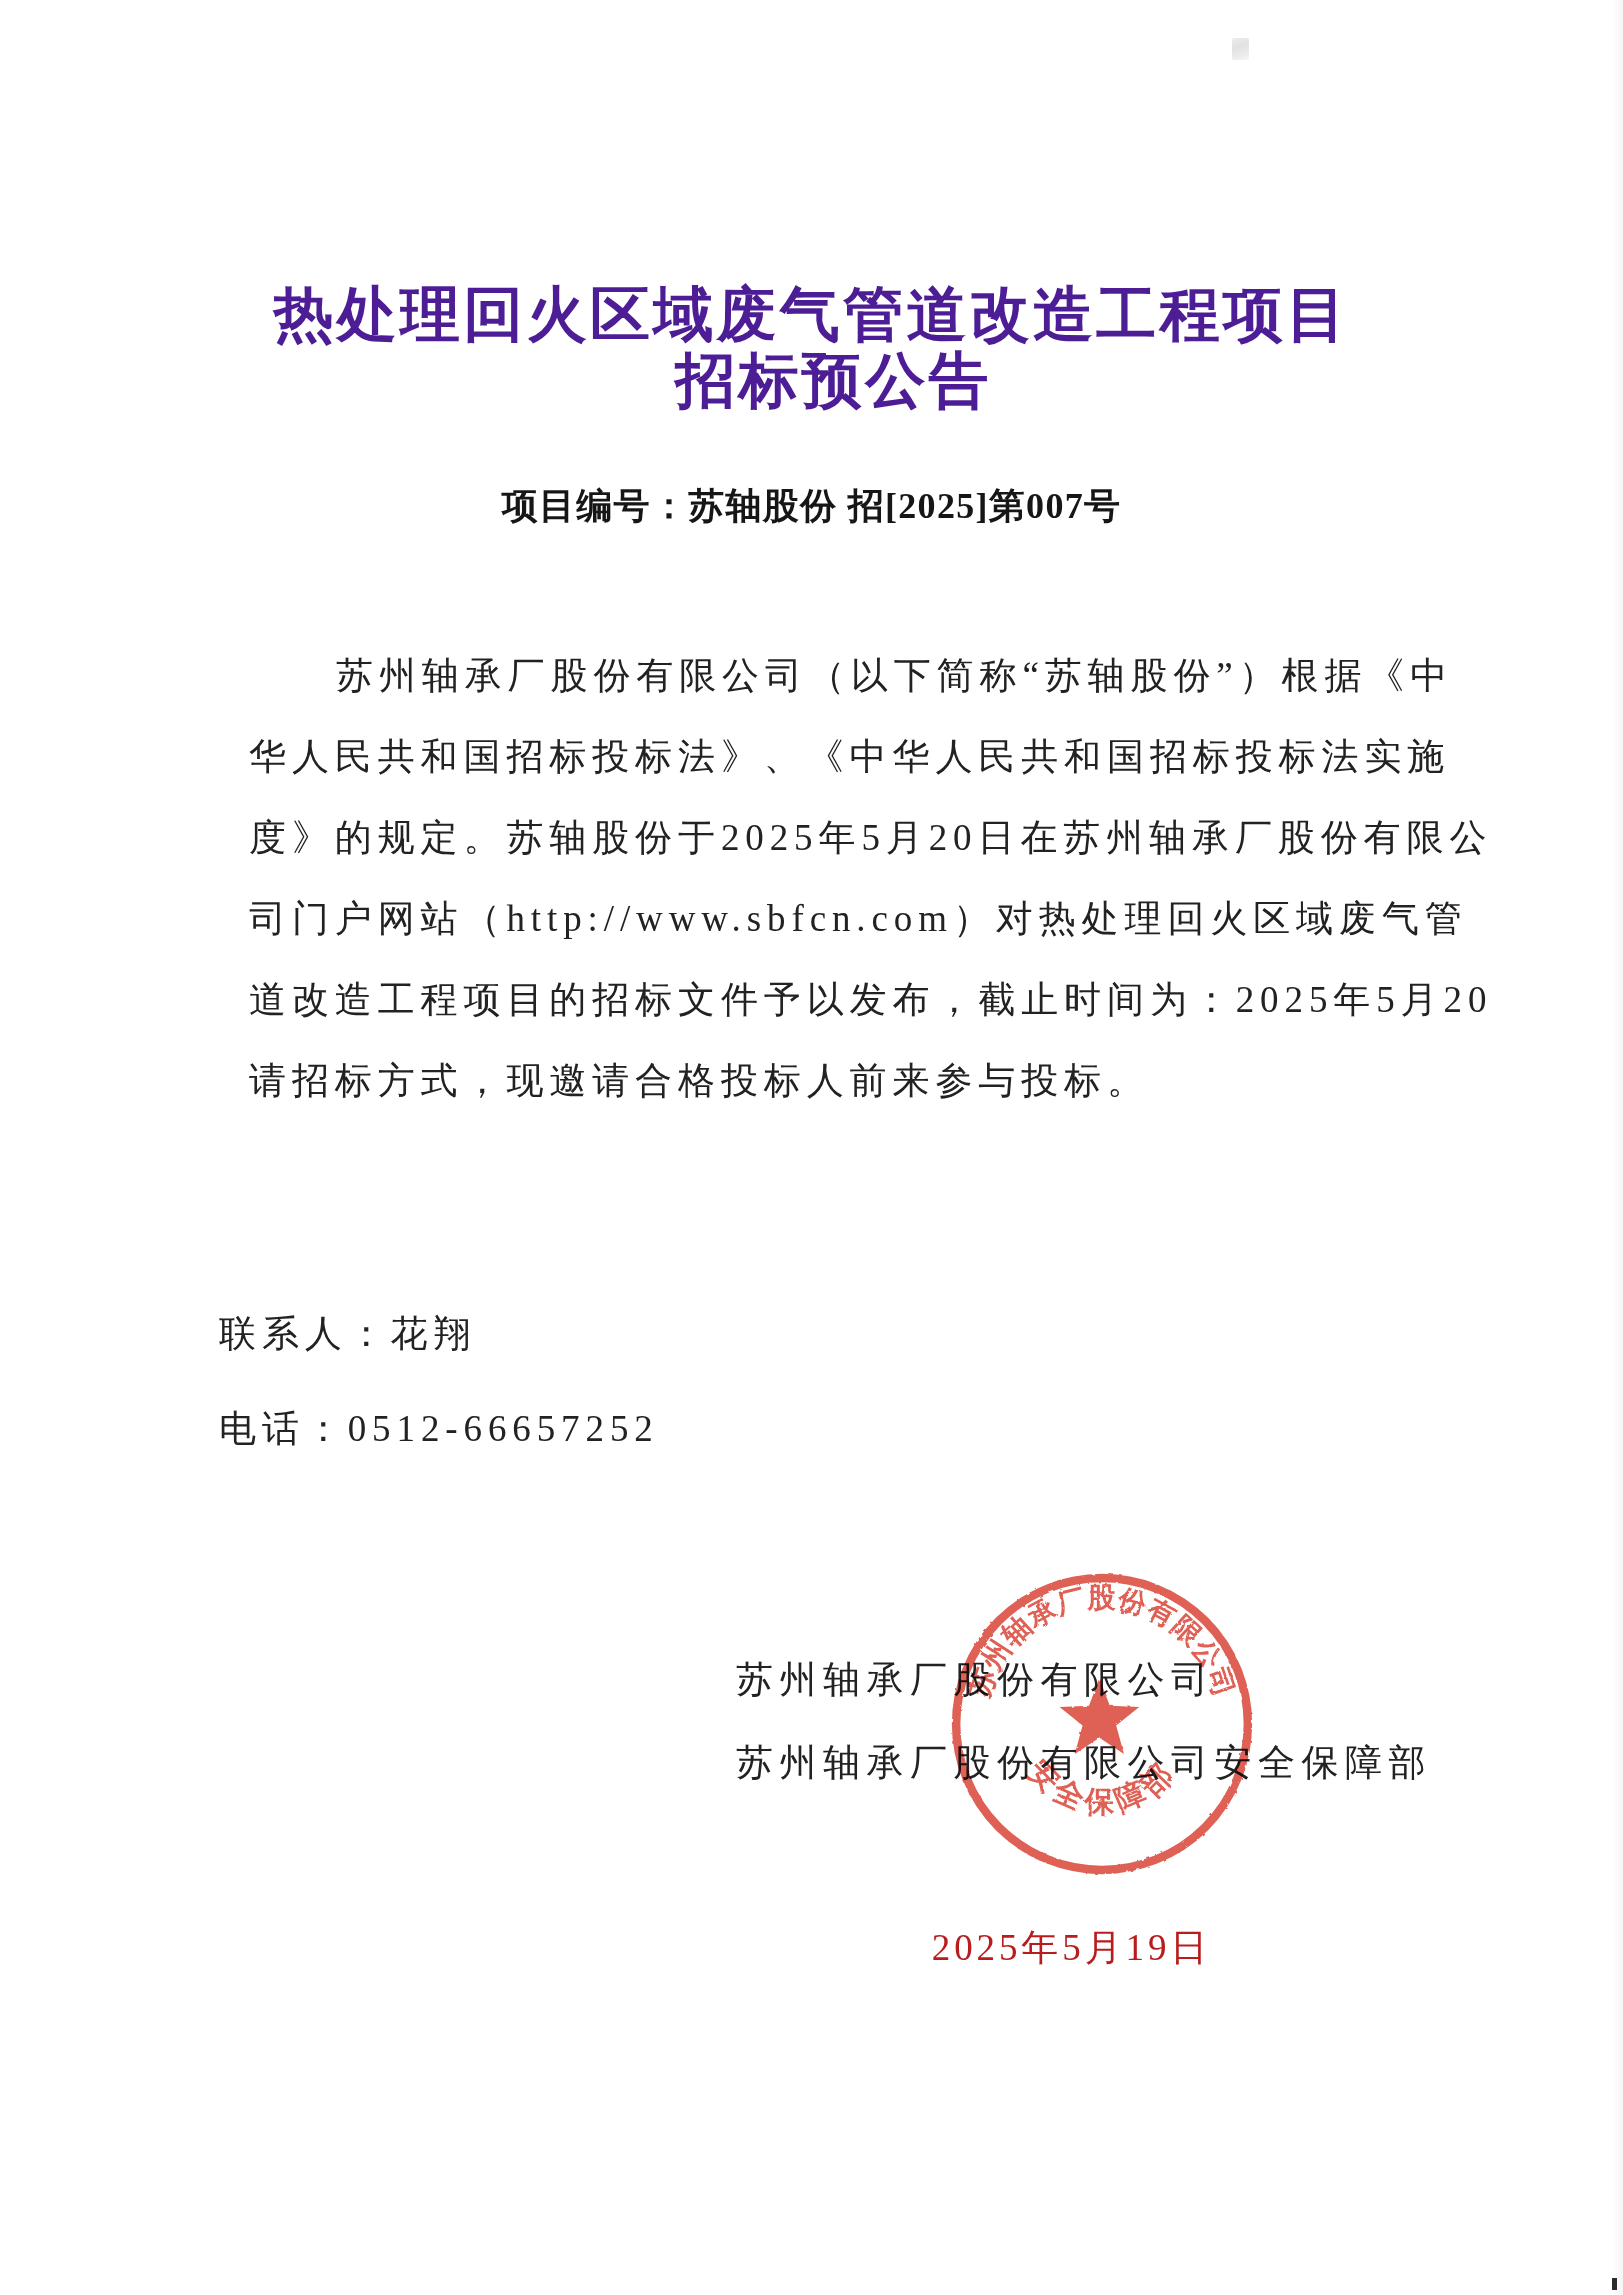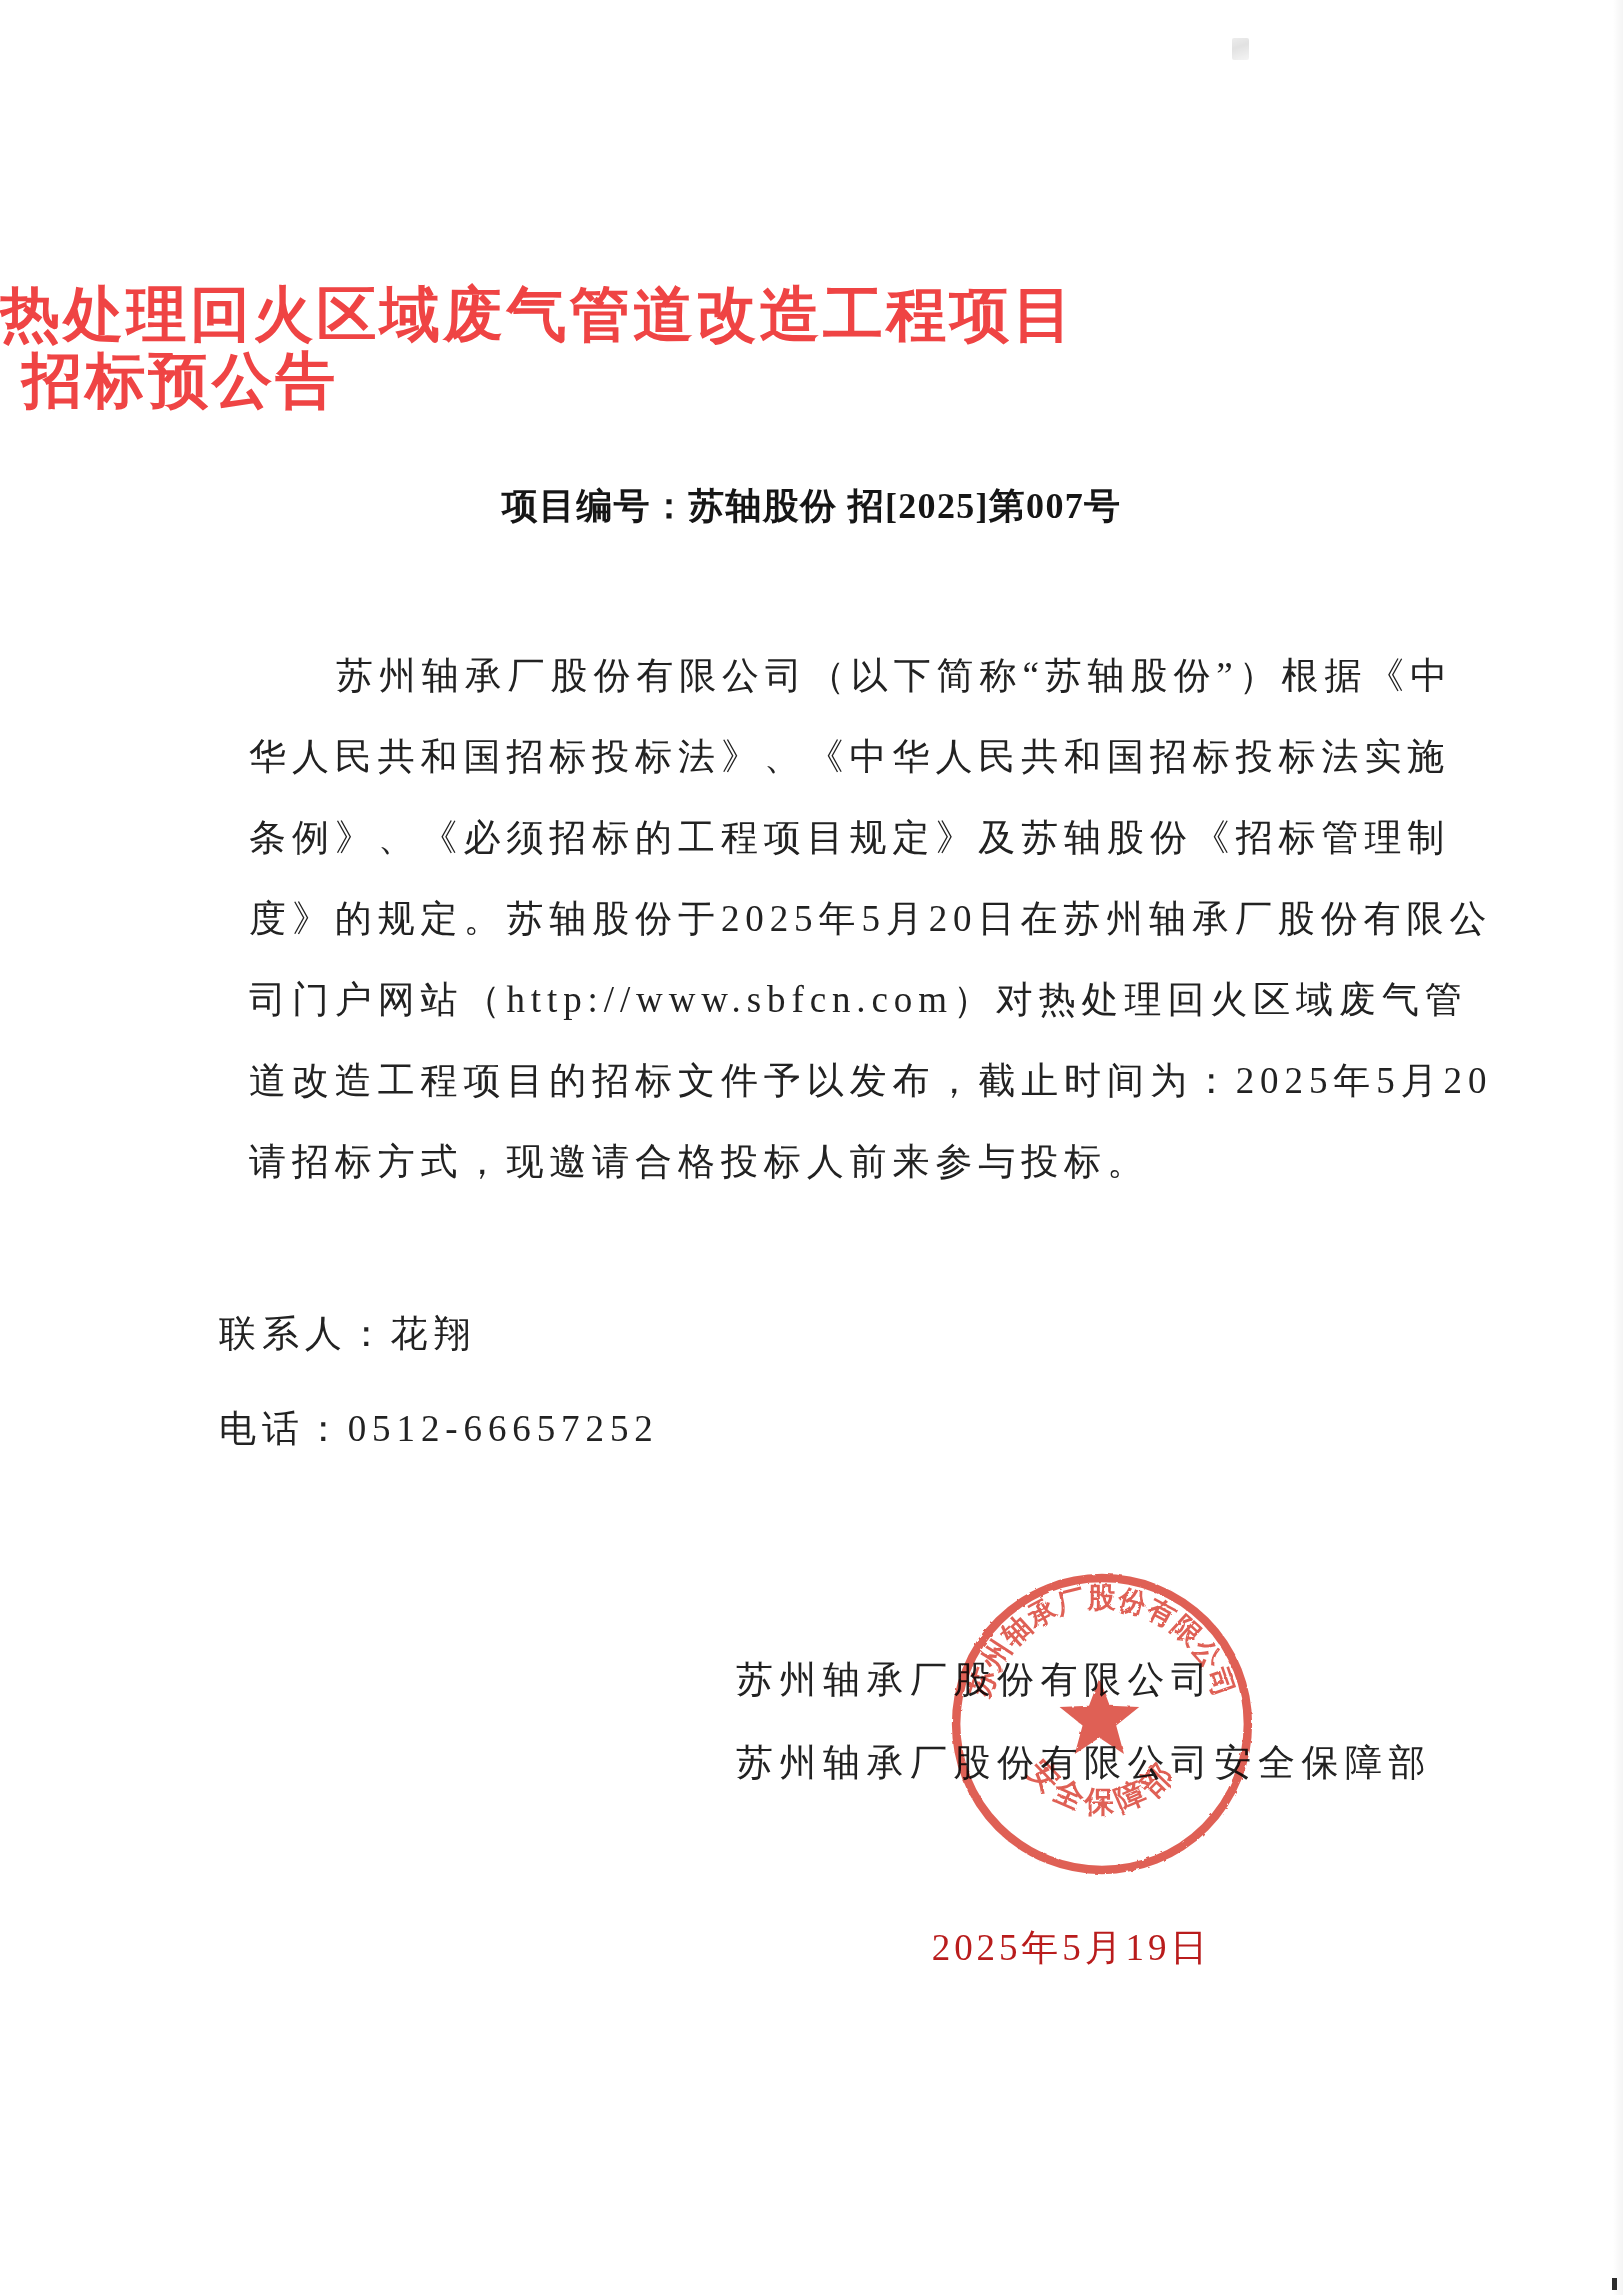--- a/index.html
+++ b/index.html
@@ -6,24 +6,25 @@
   .page{
     position:relative;
     width:1623px;height:2295px;
     background:#ffffff;
     overflow:hidden;
     font-family:"Liberation Serif","DejaVu Serif",serif;
     color:#1f1f1f;
   }
   .title-line{
     position:absolute;left:0;width:100%;
+    text-align:center;
     font-weight:700;
     font-size:60px;line-height:65px;
     letter-spacing:3.3px;
-    color:#ef4444;
+    color:#4c1d95;
     white-space:nowrap;
   }
   .title-line1{top:283px;}
   .title-line2{top:349px;padding-left:22px;}
   .project-no{
     position:absolute;left:0;width:100%;
     top:485px;
     text-align:center;
     font-weight:700;
     font-size:36px;line-height:43px;
@@ -95,21 +96,20 @@
 <div class="page">
 
   <div class="title-line title-line1">热处理回火区域废气管道改造工程项目</div>
   <div class="title-line title-line2">招标预公告</div>
 
   <div class="project-no">项目编号：苏轴股份 招[2025]第007号</div>
 
   <div class="body-block">
     <div class="body-line indent">苏州轴承厂股份有限公司（以下简称“苏轴股份”）根据《中</div>
     <div class="body-line">华人民共和国招标投标法》、《中华人民共和国招标投标法实施</div>
-    <div class="body-line">条例》、《必须招标的工程项目规定》及苏轴股份《招标管理制</div>
     <div class="body-line">度》的规定。苏轴股份于2025年5月20日在苏州轴承厂股份有限公</div>
     <div class="body-line">司门户网站（http://www.sbfcn.com）对热处理回火区域废气管</div>
     <div class="body-line">道改造工程项目的招标文件予以发布，截止时间为：2025年5月20</div>
     <div class="body-line">请招标方式，现邀请合格投标人前来参与投标。</div>
   </div>
 
   <div class="contact-line">联系人：花翔</div>
   <div class="phone-line">电话：0512-66657252</div>
 
   <div class="sig-line sig-company">苏州轴承厂股份有限公司</div>

